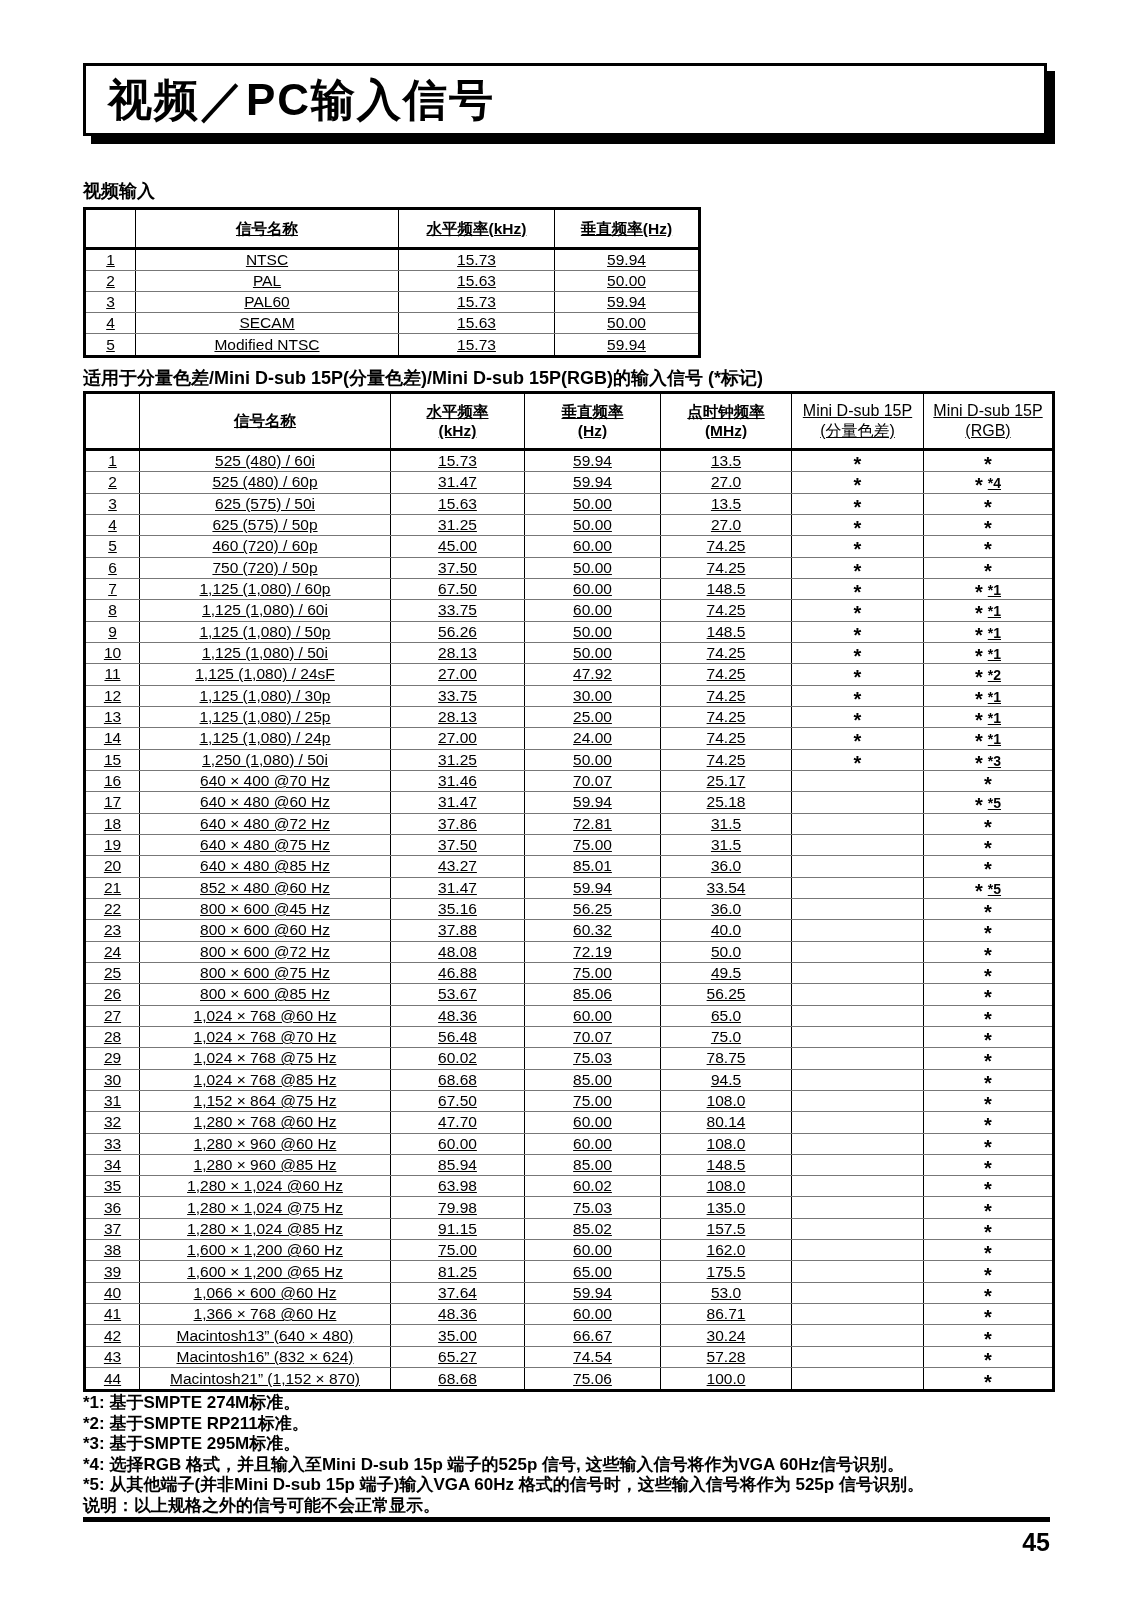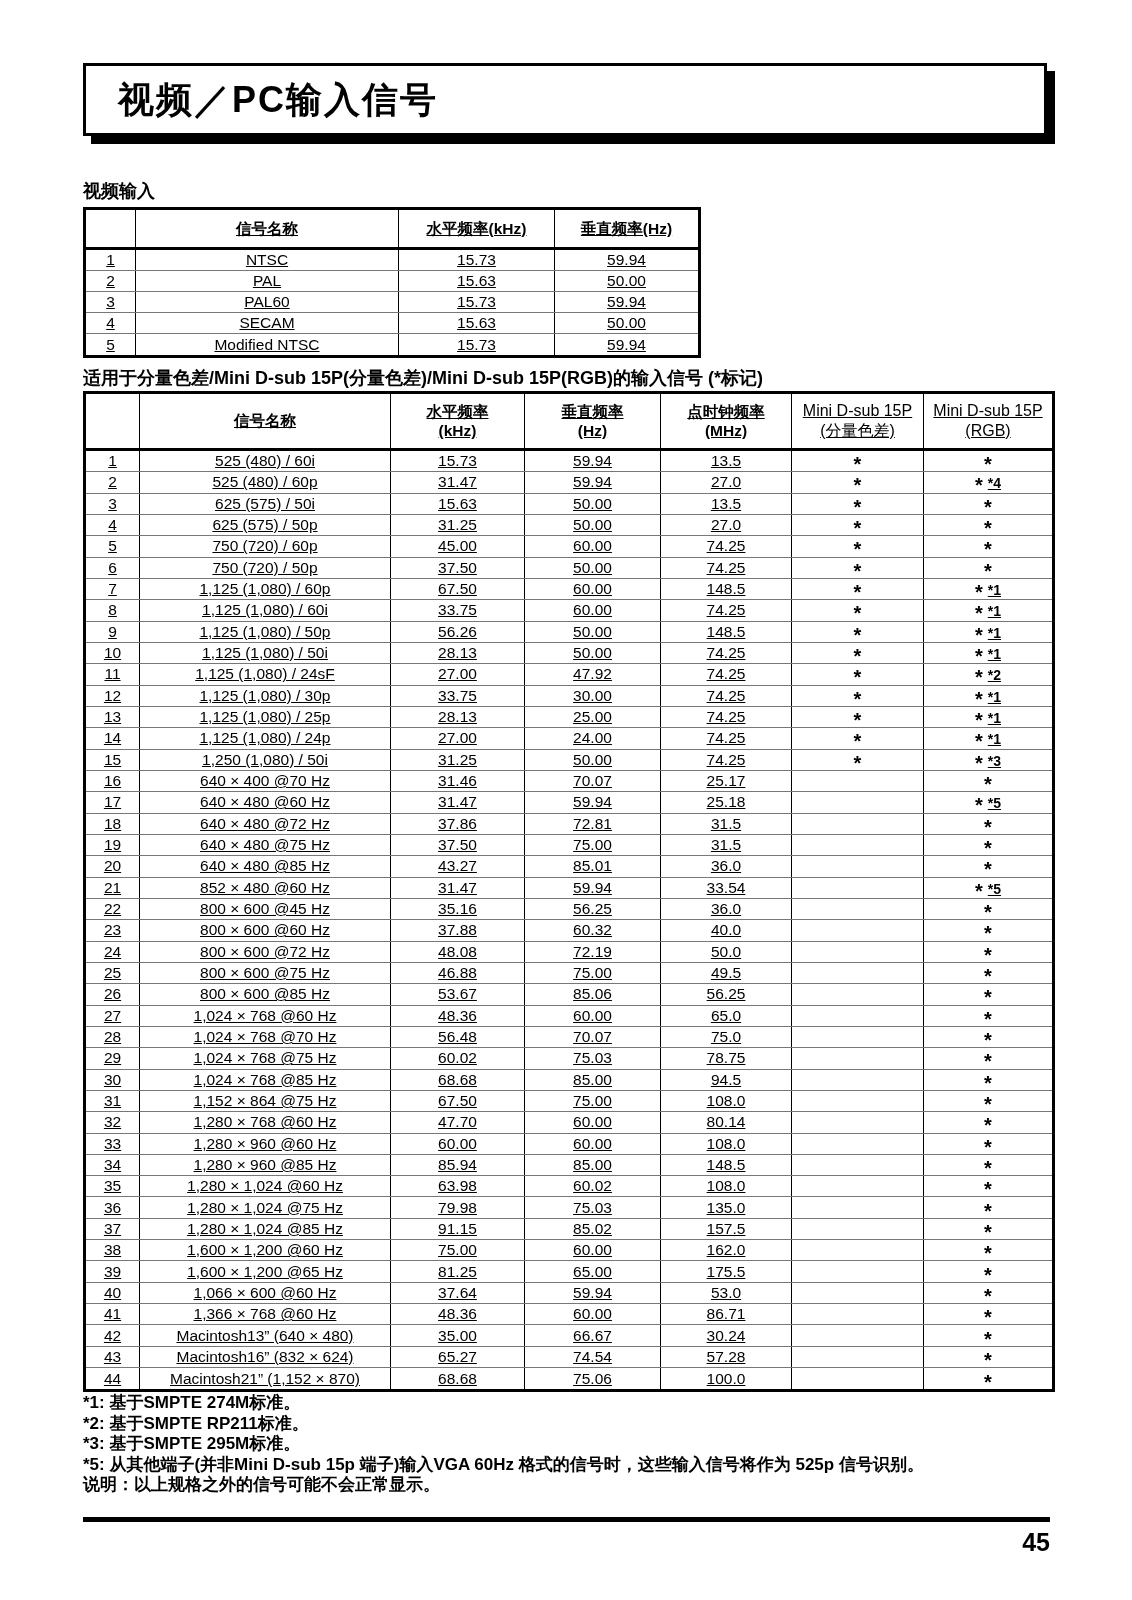--- a/index.html
+++ b/index.html
@@ -2,21 +2,21 @@
 <html><head>
 <meta charset="utf-8">
 <style>
   html,body{margin:0;padding:0;background:#fff;}
   body{width:1132px;height:1600px;position:relative;font-family:"Liberation Sans","DejaVu Sans",sans-serif;color:#000;}
   .page{position:absolute;inset:0;background:#fff;}
 
   
   .title-box{position:absolute;left:83px;top:63px;width:964px;height:73px;box-sizing:border-box;
     border:3px solid #000;background:#fff;box-shadow:8px 8px 0 #000;display:flex;align-items:center;}
-  .title-box h1{margin:0;padding-left:32px;font-size:36px;font-weight:bold;letter-spacing:2px;line-height:1;}
+  .title-box h1{margin:0;padding-left:22px;font-size:44px;font-weight:bold;letter-spacing:2px;line-height:1;}
 
   .section-label{position:absolute;left:83px;font-size:18px;font-weight:bold;white-space:nowrap;text-align:center;}
   .label-video{top:179px;}
   .label-pc{top:366px;}
 
   
   .ftable{position:absolute;box-sizing:border-box;border:3px solid #000000;background:#fff;text-decoration:underline;}
   .hrow,.row{display:flex;box-sizing:border-box;}
   .hrow{border-bottom:3px solid #000;}
   .row{border-bottom:1px solid #777;}
@@ -204,21 +204,21 @@
             <span class="mark">*</span>
           </div>
           <div class="cell c6">
             <span class="mark">*</span>
 
           </div>
         </div>
 
         <div class="row">
           <div class="cell c0">5</div>
-          <div class="cell c1">750 (720) / 60p</div>
+          <div class="cell c1">460 (720) / 60p</div>
           <div class="cell c2">45.00</div>
           <div class="cell c3">60.00</div>
           <div class="cell c4">74.25</div>
           <div class="cell c5">
             <span class="mark">*</span>
           </div>
           <div class="cell c6">
             <span class="mark">*</span>
 
           </div>
@@ -812,20 +812,21 @@
   </div>
 
   <div class="footnotes">
 
       <div class="fn">*1: 基于SMPTE 274M标准。</div>
 
       <div class="fn">*2: 基于SMPTE RP211标准。</div>
 
       <div class="fn">*3: 基于SMPTE 295M标准。</div>
 
+      <div class="fn">*4: 选择RGB 格式，并且输入至Mini D-sub 15p 端子的525p 信号, 这些输入信号将作为VGA 60Hz信号识别。</div>
 
       <div class="fn">*5: 从其他端子(并非Mini D-sub 15p 端子)输入VGA 60Hz 格式的信号时，这些输入信号将作为 525p 信号识别。</div>
 
       <div class="fn">说明：以上规格之外的信号可能不会正常显示。</div>
     </div>
 
   <div class="bottom-rule"></div>
   <div class="page-number">45</div>
 
 </div>

